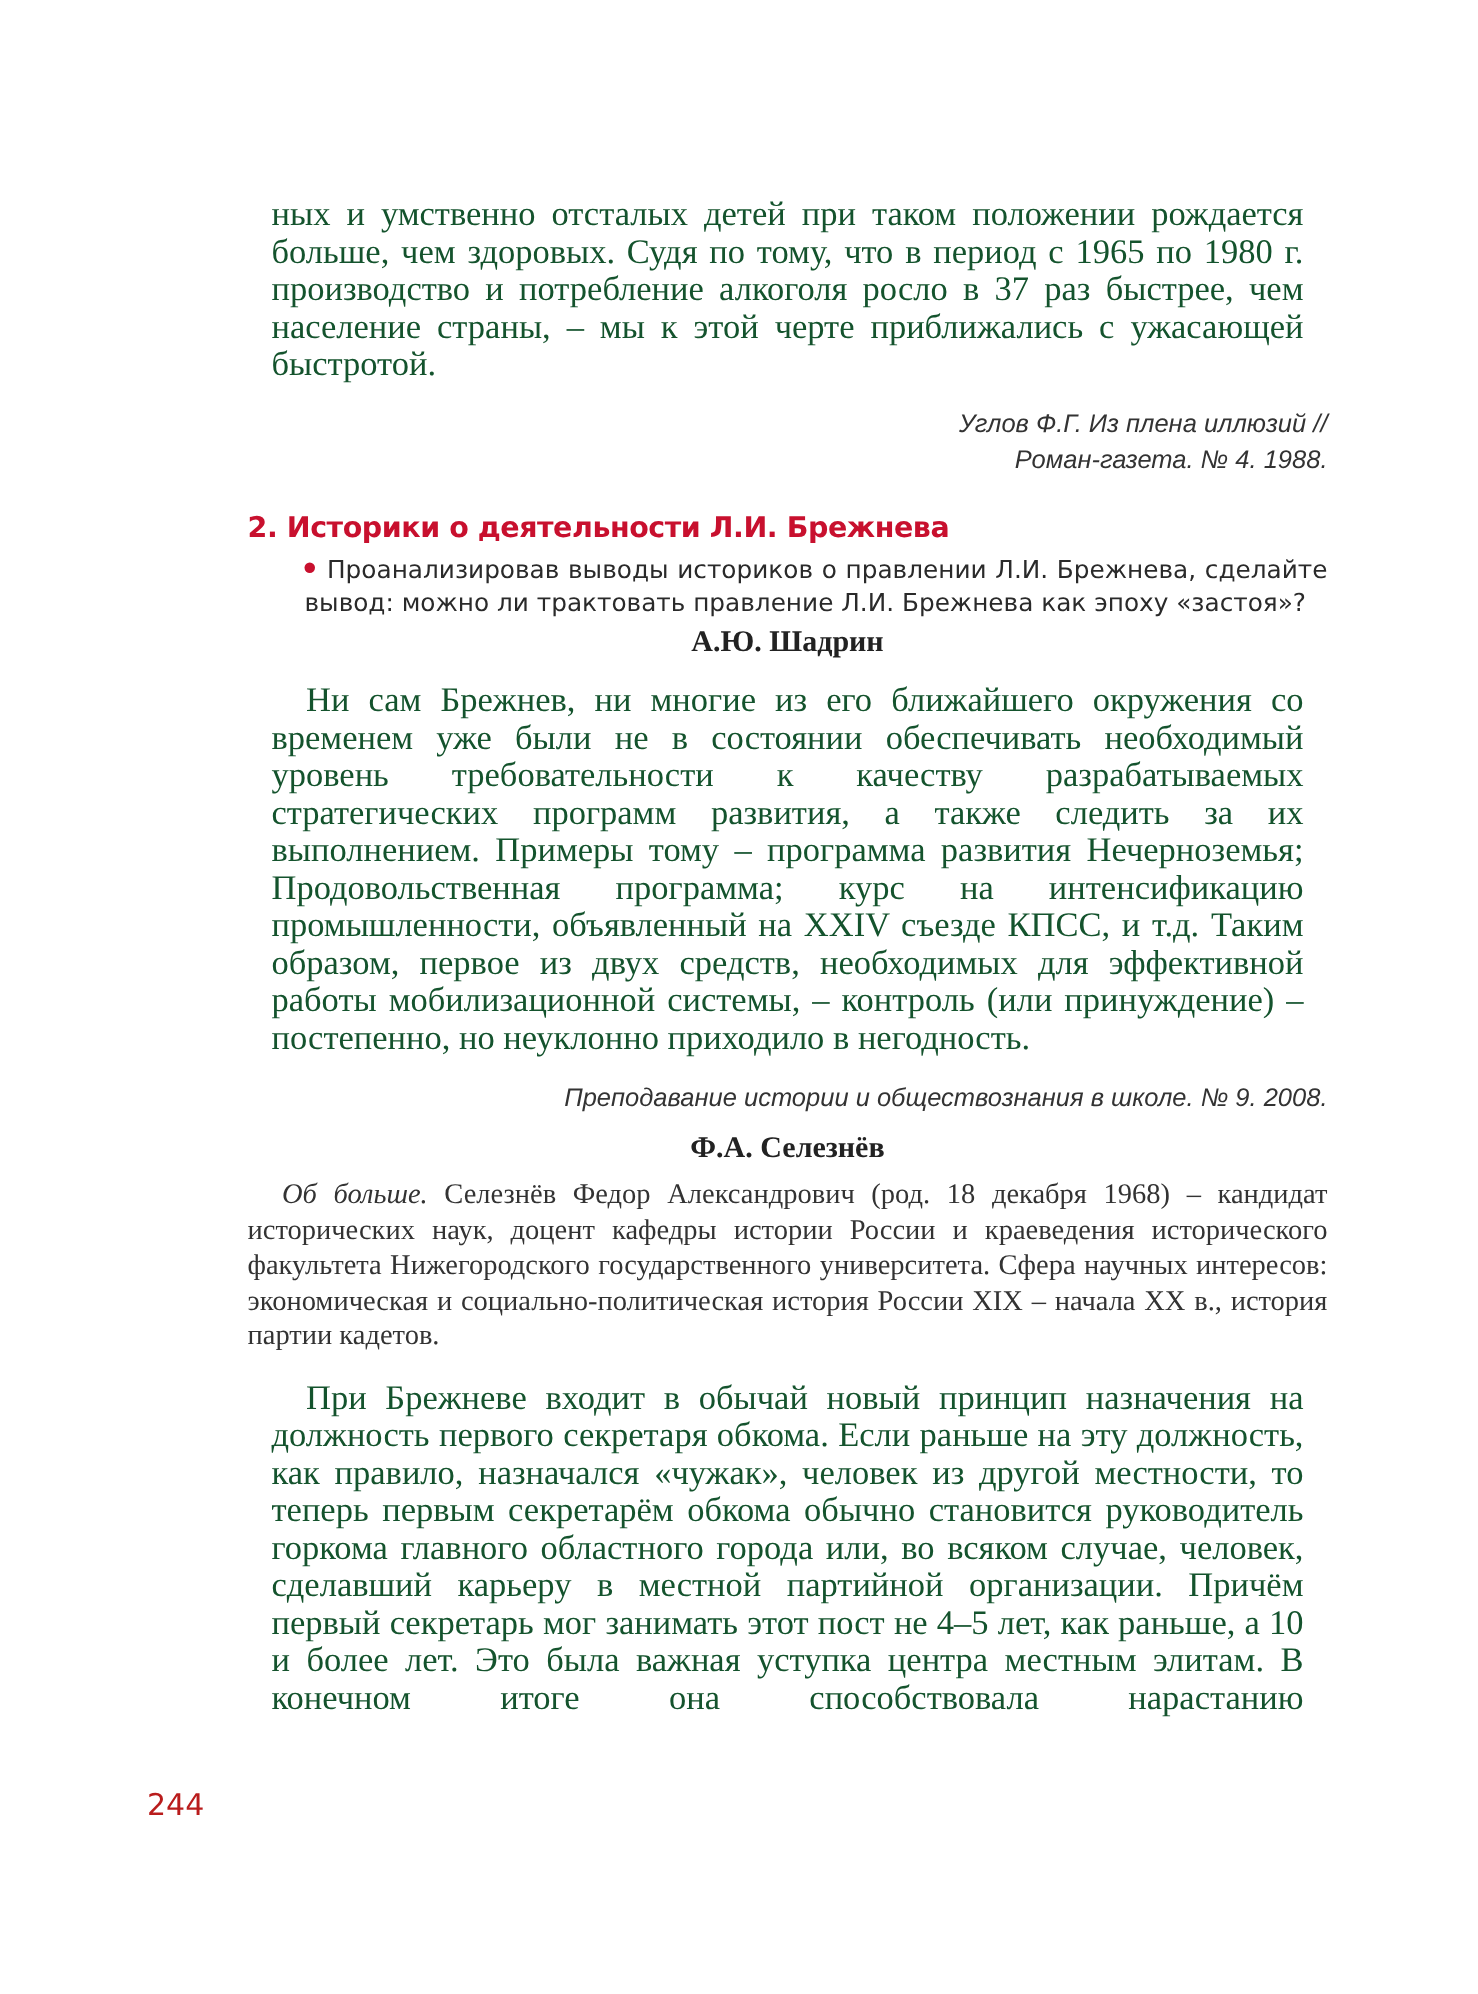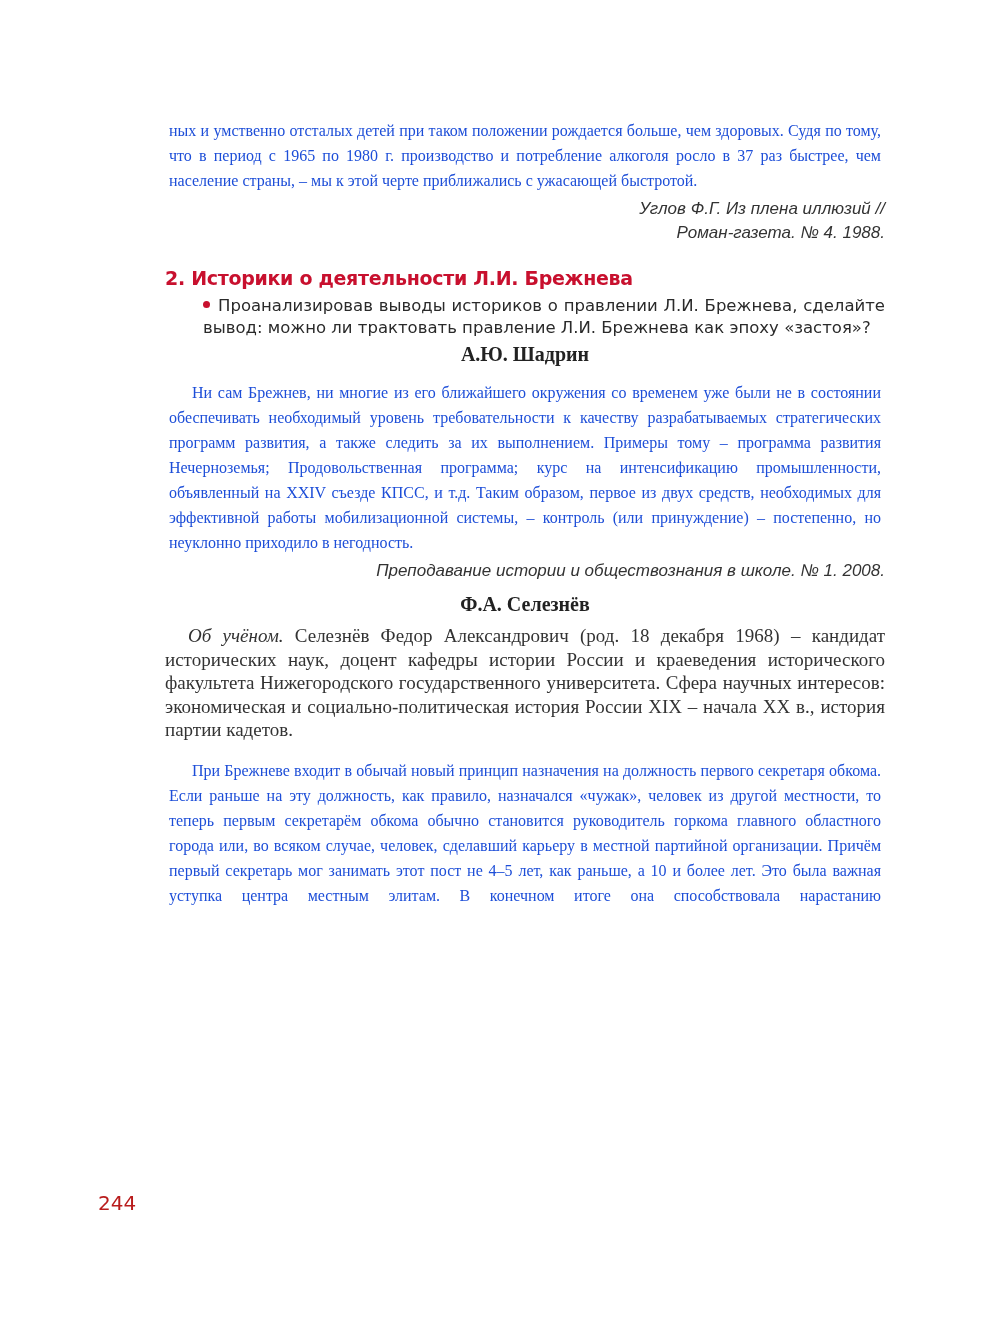--- a/index.html
+++ b/index.html
@@ -15,25 +15,25 @@
     color: #2a2a2a;
   }
   .page {
     position: absolute;
     left: 165px;
     top: 114px;
     width: 720px;
   }
   .p {
     font-family: "Liberation Serif", "DejaVu Serif", serif;
-    font-size: 16px;
+    font-size: 23px;
     line-height: 25px;
     text-align: justify;
-    margin: 4px;
-    color: #1d4ed8;
+    margin: 16px;
+    color: #14532d;
   }
   .indent { text-indent: 23px; }
   .cite {
     font-family: Liberation Sans, sans-serif;
     font-style: italic;
     font-size: 17px;
     line-height: 24px;
     text-align: right;
     color: #333;
     margin: 0;
@@ -101,24 +101,24 @@
   <div class="section-title">2. Историки о деятельности Л.И. Брежнева</div>
 
   <div class="task">
     <span class="bullet"></span><span>Проанализировав выводы историков о правлении Л.И. Брежнева, сделайте вывод: можно ли трактовать правление Л.И. Брежнева как эпоху «застоя»?</span>
   </div>
 
   <div class="author">А.Ю. Шадрин</div>
 
 
   <p class="p indent" style="margin-top:14px;">Ни сам Брежнев, ни многие из его ближайшего окружения со временем уже были не в состоянии обеспечивать необходимый уровень требовательности к качеству разрабатываемых стратегических программ развития, а также следить за их выполнением. Примеры тому – программа развития Нечерноземья; Продовольственная программа; курс на интенсификацию промышленности, объявленный на XXIV съезде КПСС, и т.д. Таким образом, первое из двух средств, необходимых для эффективной работы мобилизационной системы, – контроль (или принуждение) – постепенно, но неуклонно приходило в негодность.</p>
-  <p class="cite">Преподавание истории и обществознания в школе. № 1. 2008.</p>
+  <p class="cite">Преподавание истории и обществознания в школе. № 9. 2008.</p>
 
   <div class="author" style="margin-top:10px;">Ф.А. Селезнёв</div>
 
   <p class="about indent" style="margin-top:8px;">
-    <span class="lead">Об учёном.</span><span> Селезнёв Федор Александрович (род. 18 декабря 1968) – кандидат исторических наук, доцент кафедры истории России и краеведения исторического факультета Нижегородского государственного университета. Сфера научных интересов: экономическая и социально-политическая история России XIX – начала XX в., история партии кадетов.</span>
+    <span class="lead">Об больше.</span><span> Селезнёв Федор Александрович (род. 18 декабря 1968) – кандидат исторических наук, доцент кафедры истории России и краеведения исторического факультета Нижегородского государственного университета. Сфера научных интересов: экономическая и социально-политическая история России XIX – начала XX в., история партии кадетов.</span>
   </p>
 
   <p class="p indent" style="margin-top:16px; text-align-last:justify;">При Брежневе входит в обычай новый принцип назначения на должность первого секретаря обкома. Если раньше на эту должность, как правило, назначался «чужак», человек из другой местности, то теперь первым секретарём обкома обычно становится руководитель горкома главного областного города или, во всяком случае, человек, сделавший карьеру в местной партийной организации. Причём первый секретарь мог занимать этот пост не 4–5 лет, как раньше, а 10 и более лет. Это была важная уступка центра местным элитам. В конечном итоге она способствовала нарастанию</p>
 </div>
 
 <div class="page-number">244</div>
 
 </body></html>

